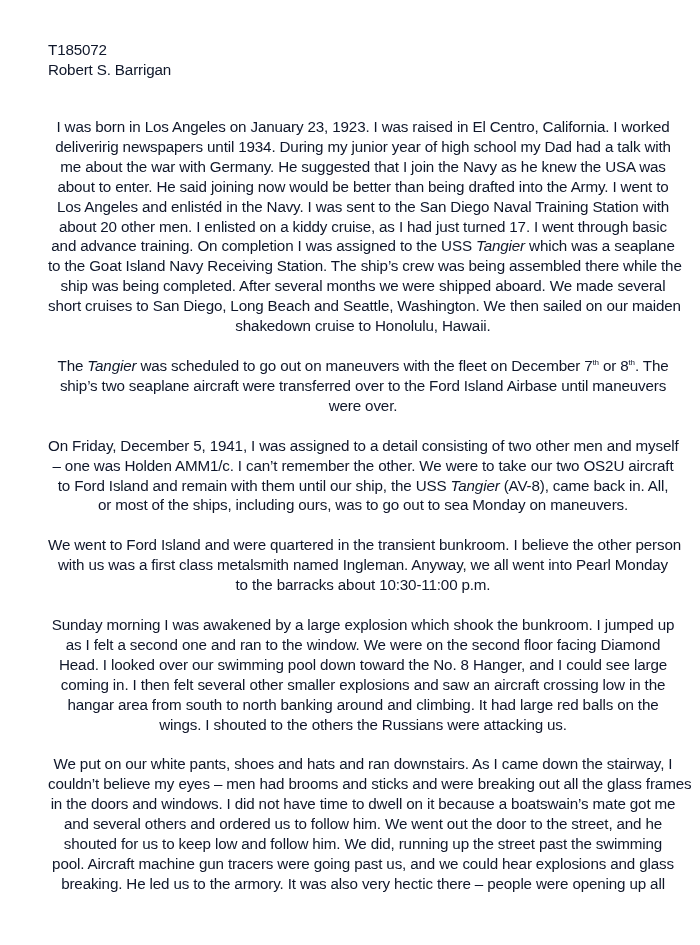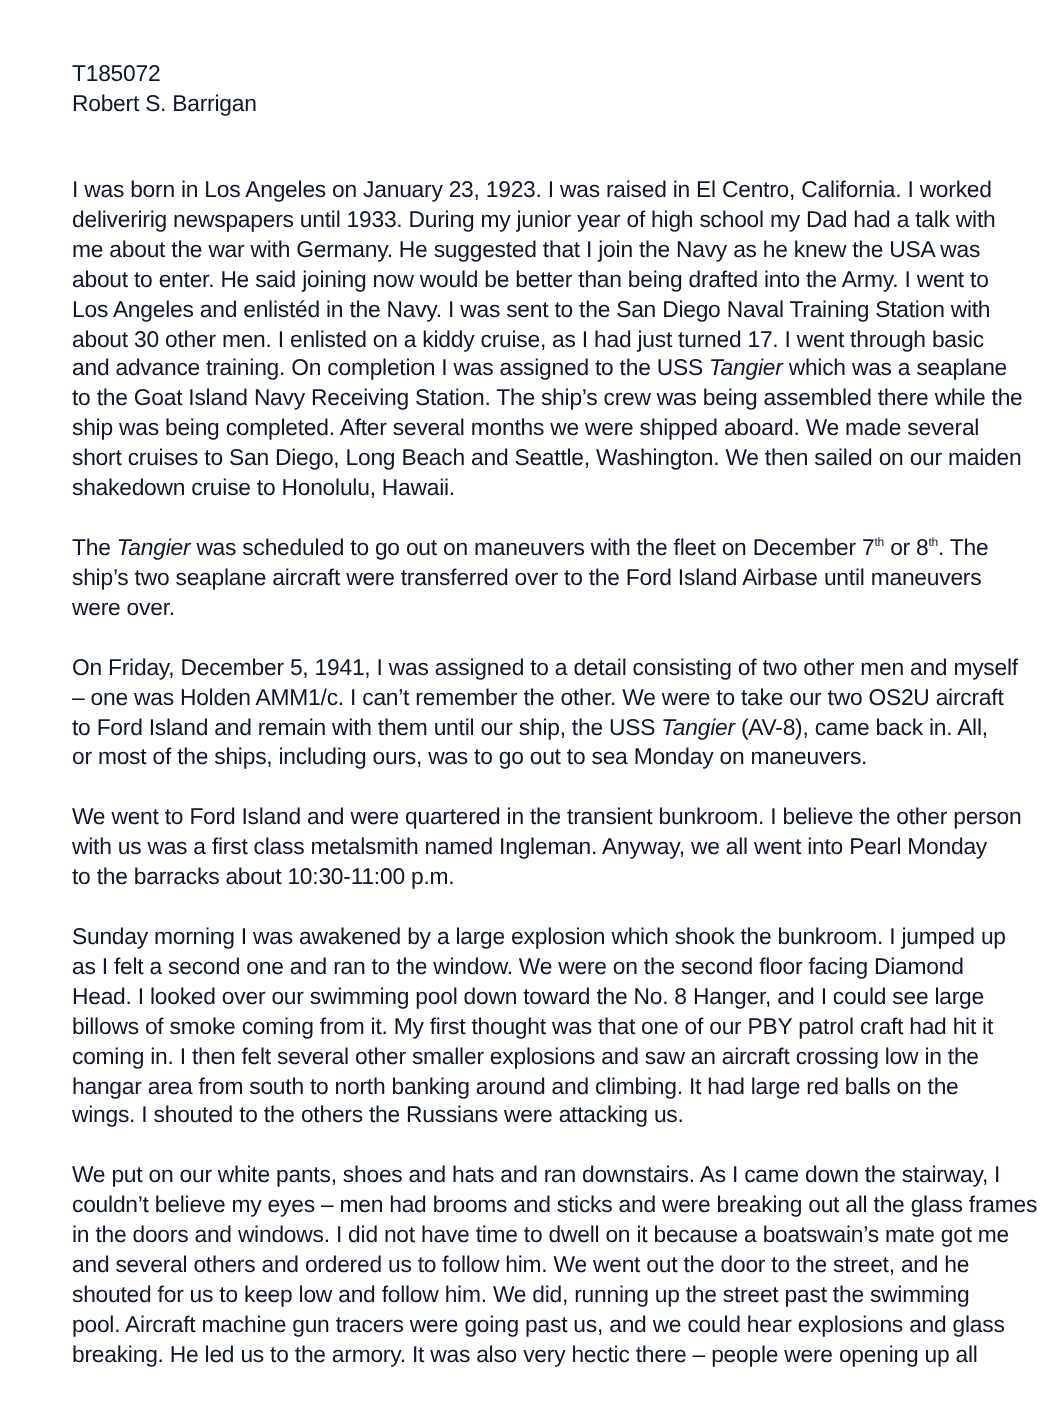--- a/index.html
+++ b/index.html
@@ -6,41 +6,41 @@
   body { width: 700px; height: 945px; overflow: hidden; position: relative; }
   .page {
     position: absolute; left: 0; top: 0; width: 700px; height: 945px;
     background: #ffffff; color: #0f172a;
     font-family: Liberation Sans, sans-serif;
     font-size: 15.2px; line-height: 19.9px; letter-spacing: -0.15px;
   }
   .header { position: absolute; left: 48px; top: 40px; }
   .header div { white-space: nowrap; }
   .body { position: absolute; left: 48px; top: 117px; width: 630px; }
-  .para { margin: 0 0 20px 0; }
+  .para { margin: 0 0 20px 0; text-align: center; }
   .line { display: block; white-space: nowrap; }
   .line i { font-style: italic; }
   sup { font-size: 8px; line-height: 0; vertical-align: 6px; }
 </style>
 </head>
 <body>
 
 <div class="page">
   <div class="header">
     <div>T185072</div>
     <div>Robert S. Barrigan</div>
   </div>
   <div class="body" id="doc-body">
       <p class="para">
         <span class="line"><span>I was born in Los Angeles on January 23, 1923.  I was raised in El Centro, California.  I worked</span></span>
-        <span class="line"><span>deliveririg newspapers until 1933.  During my junior year of high school my Dad had a talk with</span></span>
+        <span class="line"><span>deliveririg newspapers until 1934.  During my junior year of high school my Dad had a talk with</span></span>
         <span class="line"><span>me about the war with Germany.  He suggested that I join the Navy as he knew the USA was</span></span>
         <span class="line"><span>about to enter.  He said joining now would be better than being drafted into the Army.  I went to</span></span>
         <span class="line"><span>Los Angeles and enlistéd in the Navy.  I was sent to the San Diego Naval Training Station with</span></span>
-        <span class="line"><span>about 30 other men.  I enlisted on a kiddy cruise, as I had just turned 17.  I went through basic</span></span>
+        <span class="line"><span>about 20 other men.  I enlisted on a kiddy cruise, as I had just turned 17.  I went through basic</span></span>
         <span class="line"><span>and advance training.  On completion I was assigned to the USS </span><i>Tangier</i><span> which was a seaplane</span></span>
         <span class="line"><span>to the Goat Island Navy Receiving Station.  The ship’s crew was being assembled there while the</span></span>
         <span class="line"><span>ship was being completed.  After several months we were shipped aboard.  We made several</span></span>
         <span class="line"><span>short cruises to San Diego, Long Beach and Seattle, Washington.  We then sailed on our maiden</span></span>
         <span class="line"><span>shakedown cruise to Honolulu, Hawaii.</span></span>
       </p>
       <p class="para">
         <span class="line"><span>The </span><i>Tangier</i><span> was scheduled to go out on maneuvers with the fleet on December 7</span><sup>th</sup><span> or 8</span><sup>th</sup><span>.  The</span></span>
         <span class="line"><span>ship’s two seaplane aircraft were transferred over to the Ford Island Airbase until maneuvers</span></span>
         <span class="line"><span>were over.</span></span>
@@ -53,21 +53,20 @@
       </p>
       <p class="para">
         <span class="line"><span>We went to Ford Island and were quartered in the transient bunkroom.  I believe the other person</span></span>
         <span class="line"><span>with us was a first class metalsmith named Ingleman.  Anyway, we all went into Pearl Monday</span></span>
         <span class="line"><span>to the barracks about 10:30-11:00 p.m.</span></span>
       </p>
       <p class="para">
         <span class="line"><span>Sunday morning I was awakened by a large explosion which shook the bunkroom.  I jumped up</span></span>
         <span class="line"><span>as I felt a second one and ran to the window.  We were on the second floor facing Diamond</span></span>
         <span class="line"><span>Head.  I looked over our swimming pool down toward the No. 8 Hanger, and I could see large</span></span>
-        <span class="line"><span>billows of smoke coming from it.  My first thought was that one of our PBY patrol craft had hit it</span></span>
         <span class="line"><span>coming in.  I then felt several other smaller explosions and saw an aircraft crossing low in the</span></span>
         <span class="line"><span>hangar area from south to north banking around and climbing.  It had large red balls on the</span></span>
         <span class="line"><span>wings. I shouted to the others the Russians were attacking us.</span></span>
       </p>
       <p class="para">
         <span class="line"><span>We put on our white pants, shoes and hats and ran downstairs.  As I came down the stairway, I</span></span>
         <span class="line"><span>couldn’t believe my eyes – men had brooms and sticks and were breaking out all the glass frames</span></span>
         <span class="line"><span>in the doors and windows.  I did not have time to dwell on it because a boatswain’s mate got me</span></span>
         <span class="line"><span>and several others and ordered us to follow him.  We went out the door to the street, and he</span></span>
         <span class="line"><span>shouted for us to keep low and follow him.  We did, running up the street past the swimming</span></span>

